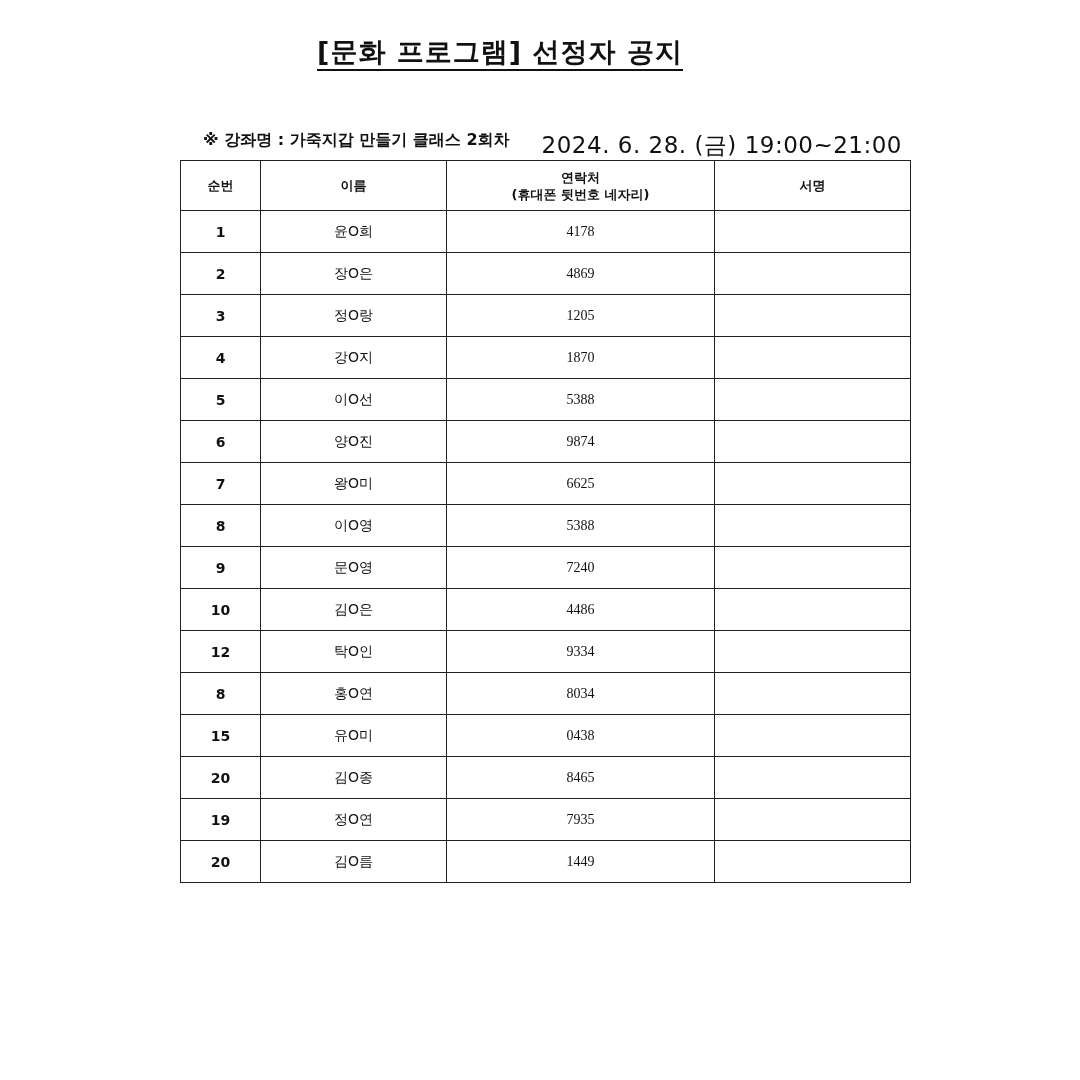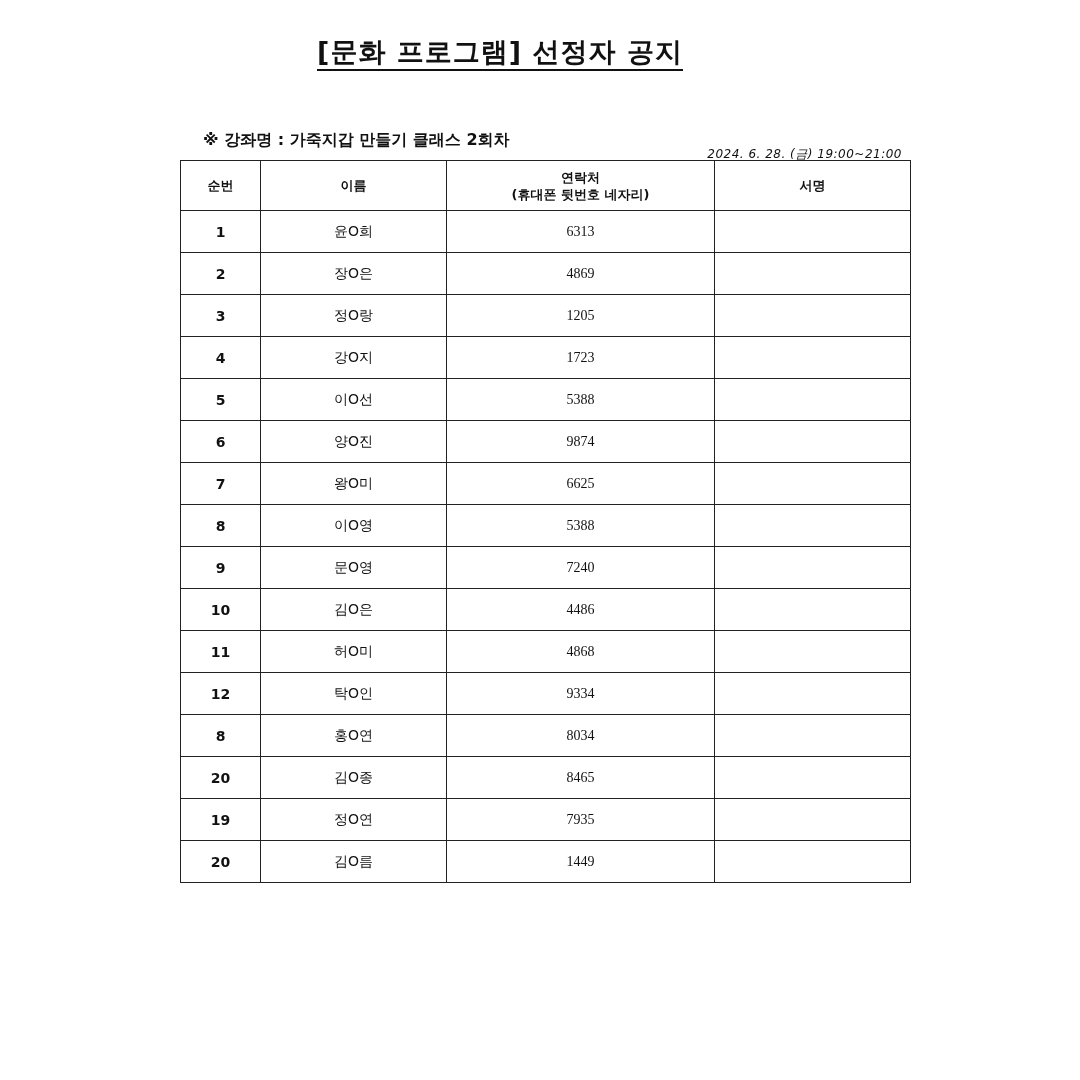--- a/index.html
+++ b/index.html
@@ -8,21 +8,21 @@
     .title {
       position: absolute; left: 8px; width: 984px; top: 34px; text-align: center;
       font-size: 27px; font-weight: bold; letter-spacing: 1px;
     }
     .title span { border-bottom: 2px solid #111; padding-bottom: 2px; }
     .meta {
       position: absolute; left: 188px; right: 178px; top: 130px; height: 24px;
       font-size: 16px; font-weight: bold; margin-left: 15px;
     }
     .meta .course { position: absolute; left: 0; top: 0; }
-    .meta .date { position: absolute; right: 0; top: 16px; font-weight: normal; font-size: 12px; letter-spacing: 0.5px; font-style: italic; }
+    .meta .date { position: absolute; right: 0; top: 0; font-weight: normal; font-size: 23px; letter-spacing: 0.5px; }
     table.roster {
       position: absolute; left: 180px; top: 160px; width: 730px;
       border-collapse: collapse; table-layout: fixed; border-radius: 13px;
     }
     table.roster th, table.roster td {
       border: 1px solid #222; text-align: center; padding: 0;
     }
     table.roster th { height: 49px; font-size: 13px; font-weight: bold; line-height: 17px; }
     table.roster td { height: 41px; font-size: 14px; }
     td.num { font-weight: bold; font-size: 15px; }
@@ -57,39 +57,39 @@
         <div>연락처</div>
         <div>(휴대폰 뒷번호 네자리)</div>
       </th>
       <th>서명</th>
     </tr>
   </thead>
   <tbody id="rows">
       <tr>
         <td class="num">1</td>
         <td class="name">윤O희</td>
-        <td class="phone">6313</td>
+        <td class="phone">4178</td>
         <td class="sig"></td>
       </tr>
       <tr>
         <td class="num">2</td>
         <td class="name">장O은</td>
         <td class="phone">4869</td>
         <td class="sig"></td>
       </tr>
       <tr>
         <td class="num">3</td>
         <td class="name">정O랑</td>
         <td class="phone">1205</td>
         <td class="sig"></td>
       </tr>
       <tr>
         <td class="num">4</td>
         <td class="name">강O지</td>
-        <td class="phone">1723</td>
+        <td class="phone">1870</td>
         <td class="sig"></td>
       </tr>
       <tr>
         <td class="num">5</td>
         <td class="name">이O선</td>
         <td class="phone">5388</td>
         <td class="sig"></td>
       </tr>
       <tr>
         <td class="num">6</td>
@@ -115,35 +115,35 @@
         <td class="phone">7240</td>
         <td class="sig"></td>
       </tr>
       <tr>
         <td class="num">10</td>
         <td class="name">김O은</td>
         <td class="phone">4486</td>
         <td class="sig"></td>
       </tr>
       <tr>
-        <td class="num">11</td>
-        <td class="name">허O미</td>
-        <td class="phone">4868</td>
-        <td class="sig"></td>
-      </tr>
-      <tr>
         <td class="num">12</td>
         <td class="name">탁O인</td>
         <td class="phone">9334</td>
         <td class="sig"></td>
       </tr>
       <tr>
         <td class="num">8</td>
         <td class="name">홍O연</td>
         <td class="phone">8034</td>
+        <td class="sig"></td>
+      </tr>
+      <tr>
+        <td class="num">15</td>
+        <td class="name">유O미</td>
+        <td class="phone">0438</td>
         <td class="sig"></td>
       </tr>
       <tr>
         <td class="num">20</td>
         <td class="name">김O종</td>
         <td class="phone">8465</td>
         <td class="sig"></td>
       </tr>
       <tr>
         <td class="num">19</td>

